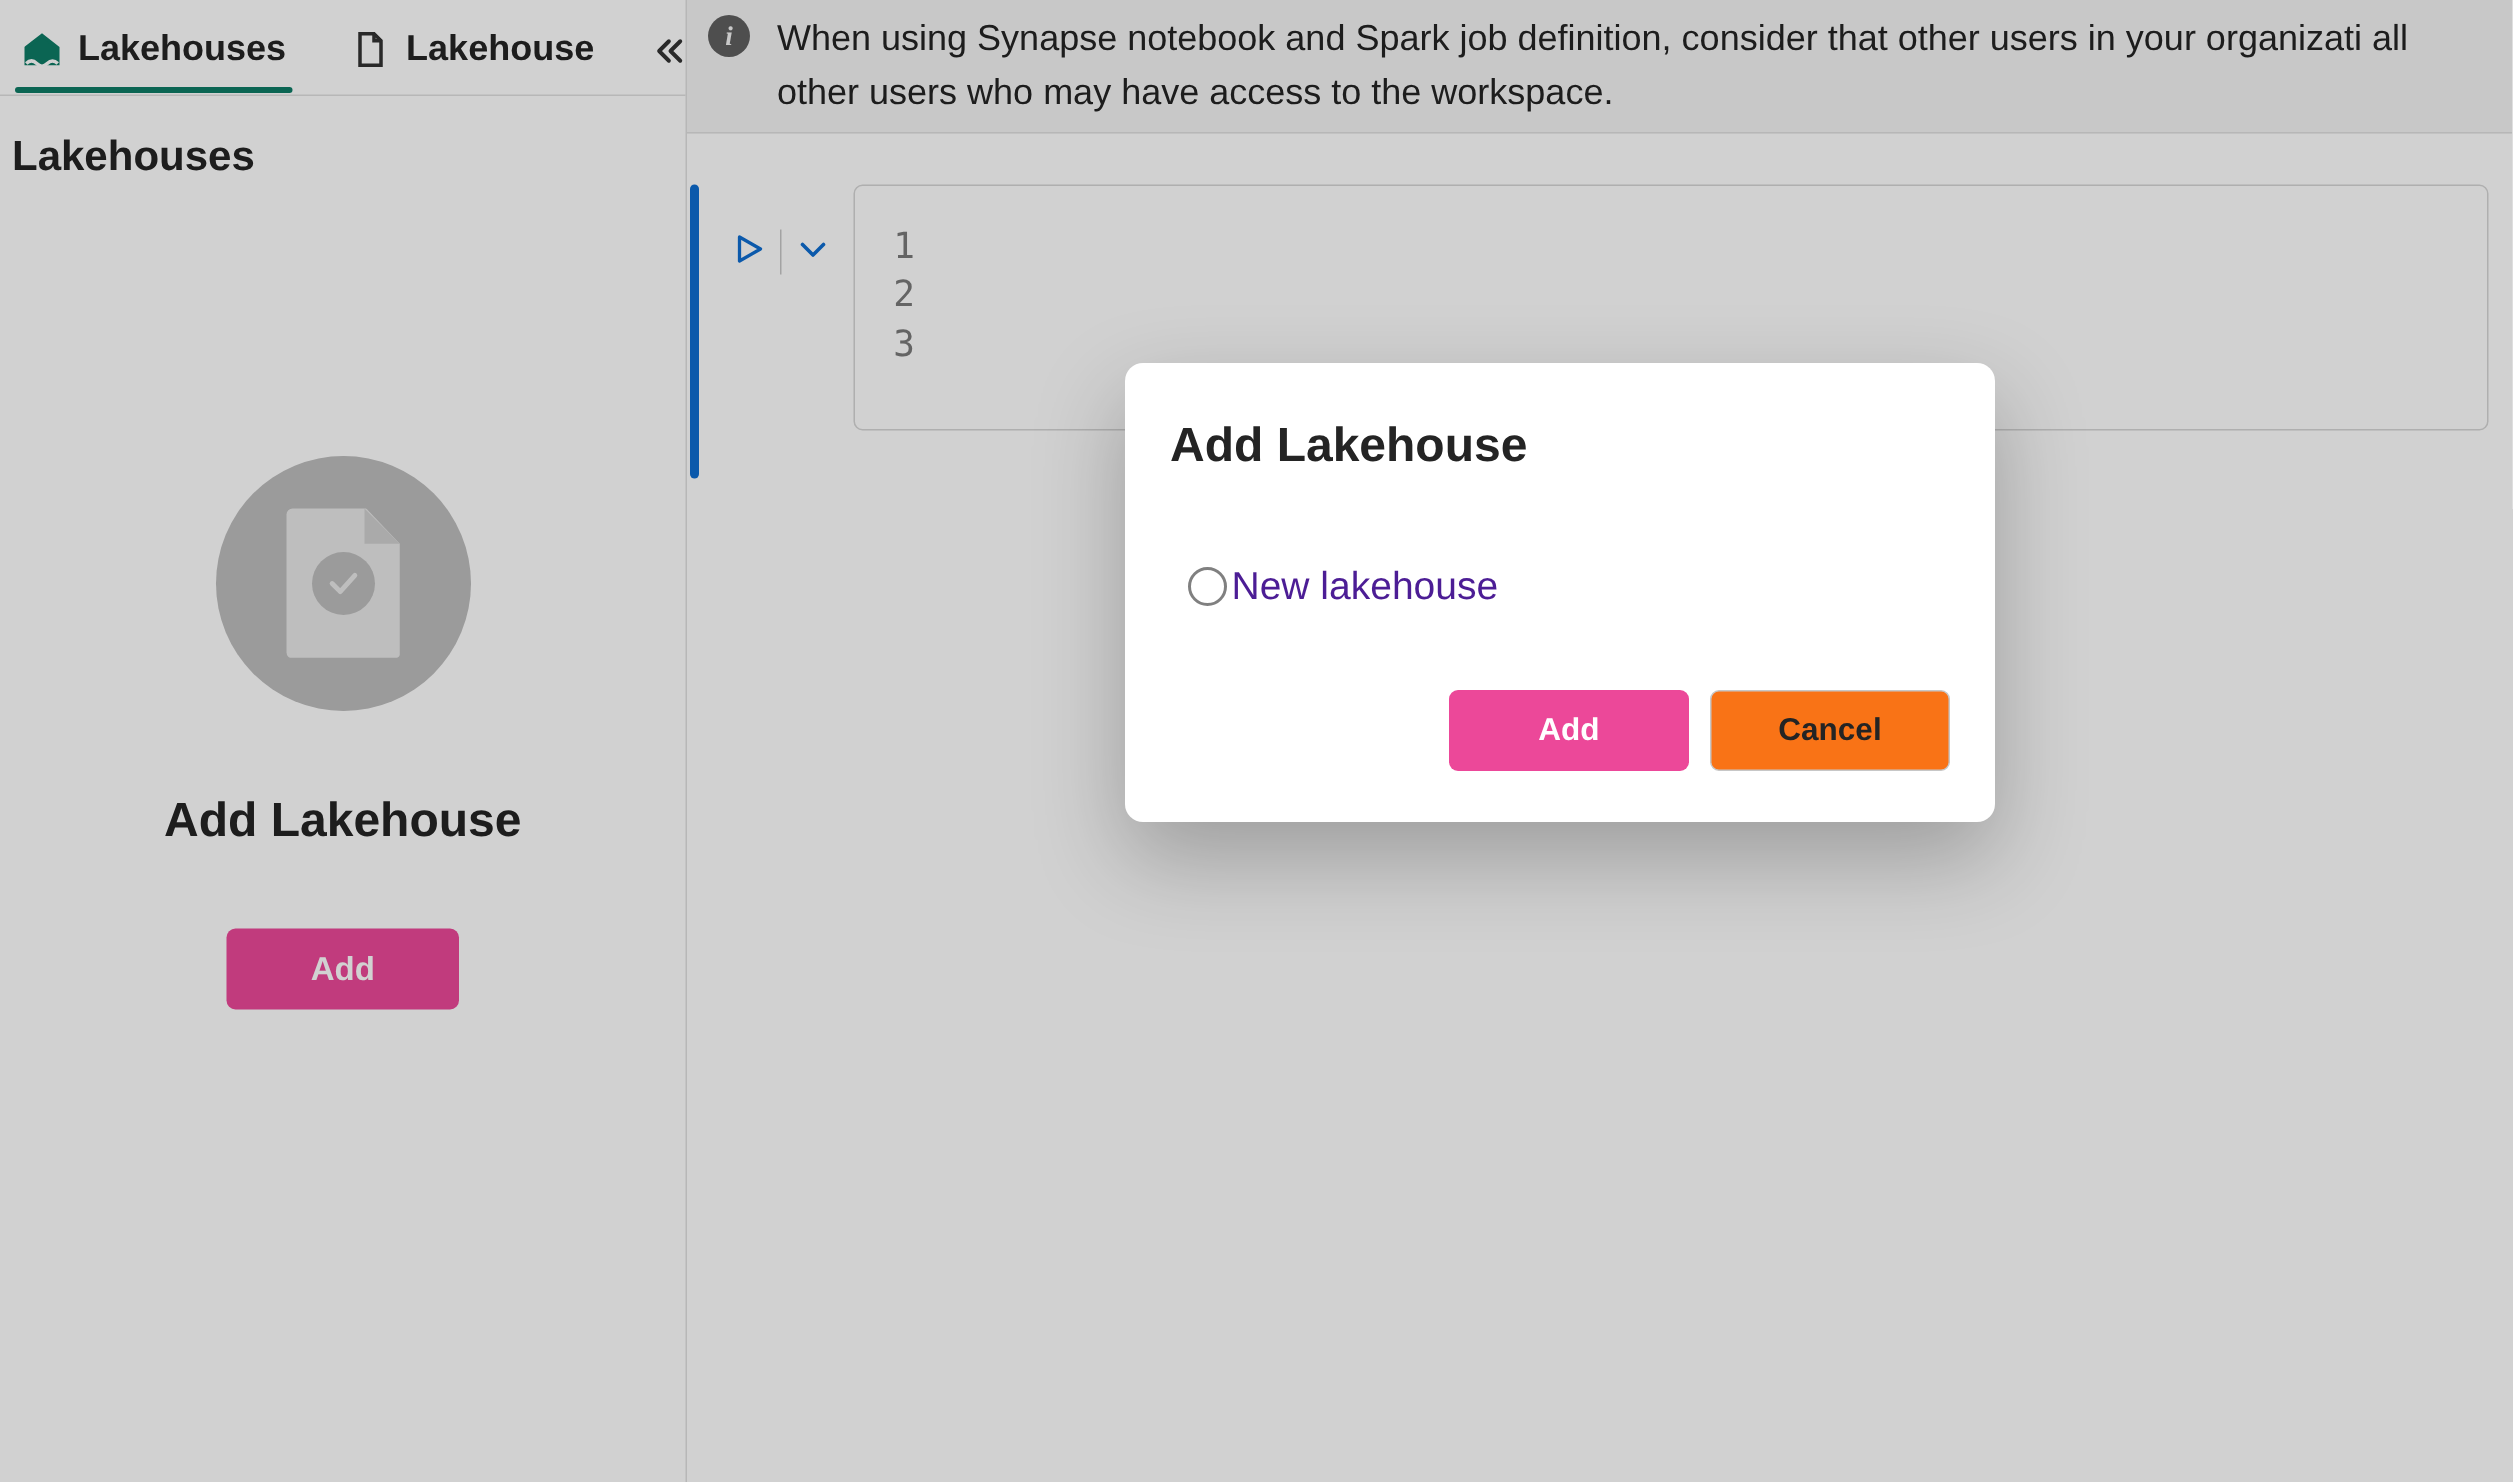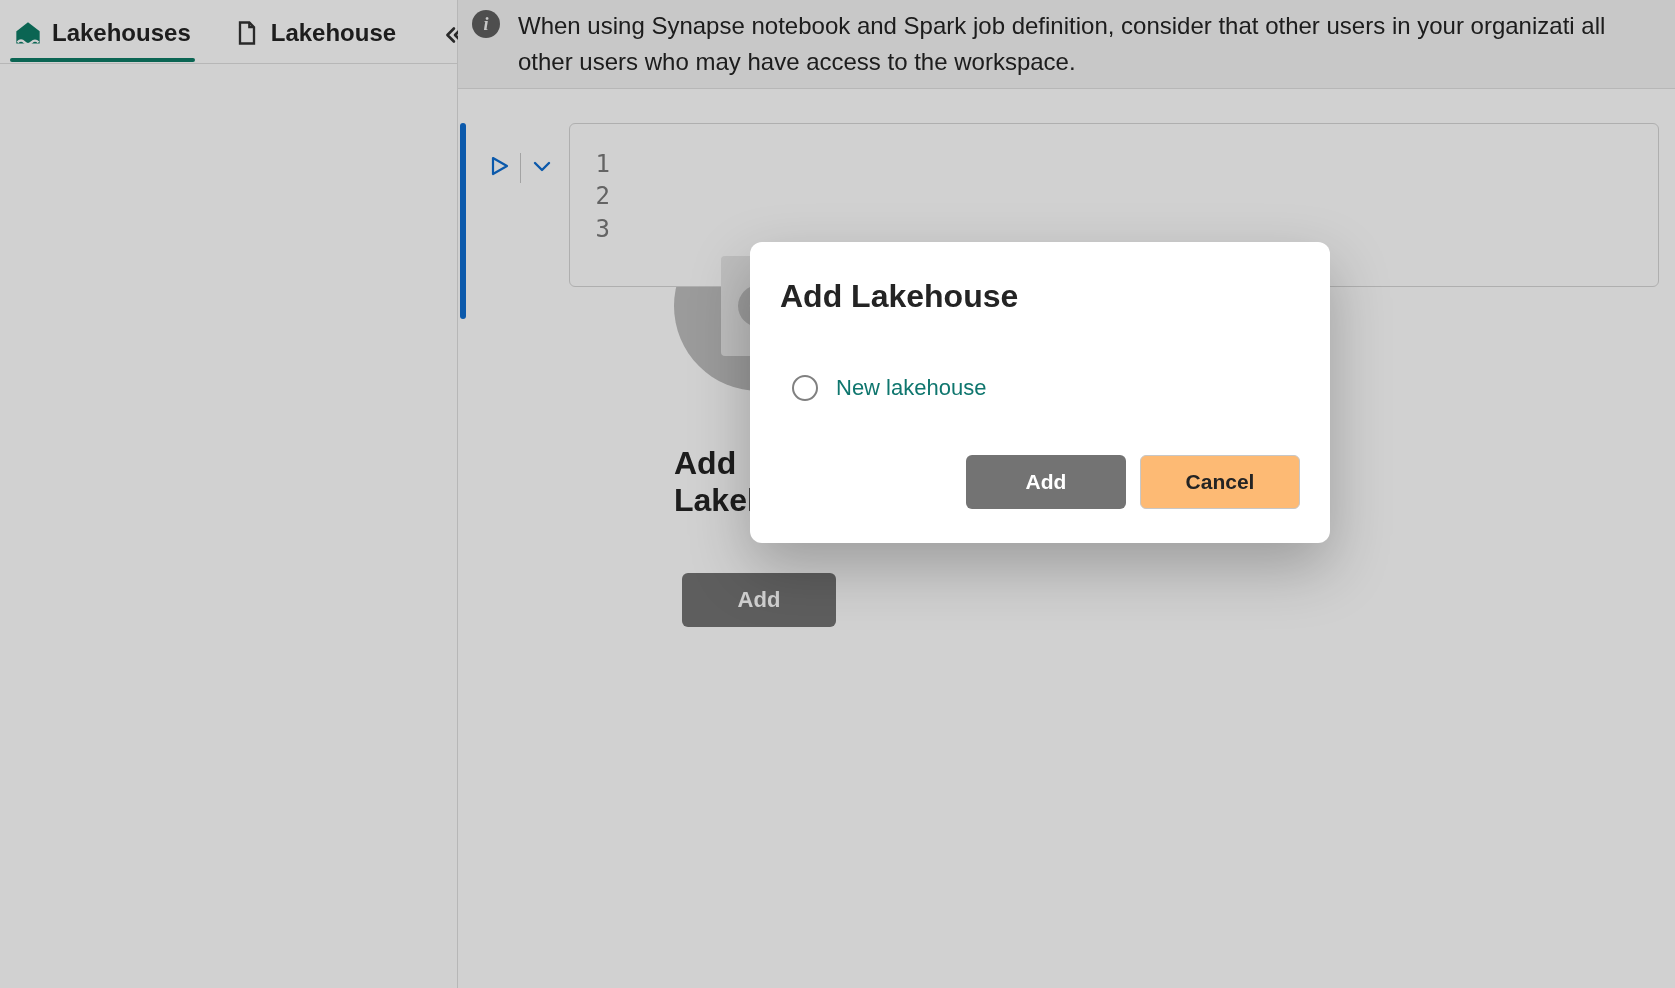--- a/index.html
+++ b/index.html
@@ -17,20 +17,21 @@
     height: 988px;
     position: relative;
   }
   
   .sidebar {
     width: 458px;
     flex-shrink: 0;
     border-right: 1px solid #e0e0e0;
     background: #ffffff;
     display: flex;
+    flex-direction: column;
   }
   .tabs-row {
     display: flex;
     align-items: center;
     gap: 34px;
     padding: 10px 10px 0 10px;
     height: 64px;
     border-bottom: 1px solid #e0e0e0;
   }
   .tab {
@@ -110,25 +111,25 @@
   }
   .btn {
     border: none;
     border-radius: 6px;
     font-size: 22px;
     font-weight: 600;
     padding: 14px 56px;
     cursor: pointer;
   }
   .btn-primary {
-    background: #737373;
+    background: #ec4899;
     color: #ffffff;
   }
   .btn-secondary {
-    background: #fdba74;
+    background: #f97316;
     color: #242424;
     border: 1px solid #c7c7c7;
   }
   
   .main {
     flex: 1;
     display: flex;
     flex-direction: column;
     min-width: 0;
     overflow: hidden;
@@ -217,23 +218,23 @@
     border-radius: 12px;
     box-shadow: 0 24px 60px rgba(0,0,0,0.25);
     padding: 36px 30px 34px 30px;
   }
   .modal-title {
     font-size: 32px;
     font-weight: 600;
     margin-bottom: 60px;
   }
   .radio-row {
-    display:flex; align-items:center; gap: 18px;
-    font-size: 22px;
-    color:#0f766e;
+    display:flex; align-items:center; gap: 3px;
+    font-size: 26px;
+    color:#4c1d95;
     margin-bottom: 24px;
     margin-left: 12px;
     cursor:pointer;
   }
   .radio {
     width: 26px; height:26px;
     border-radius:50%;
     border: 2px solid #808080;
     display:flex; align-items:center; justify-content:center;
     flex-shrink:0;

